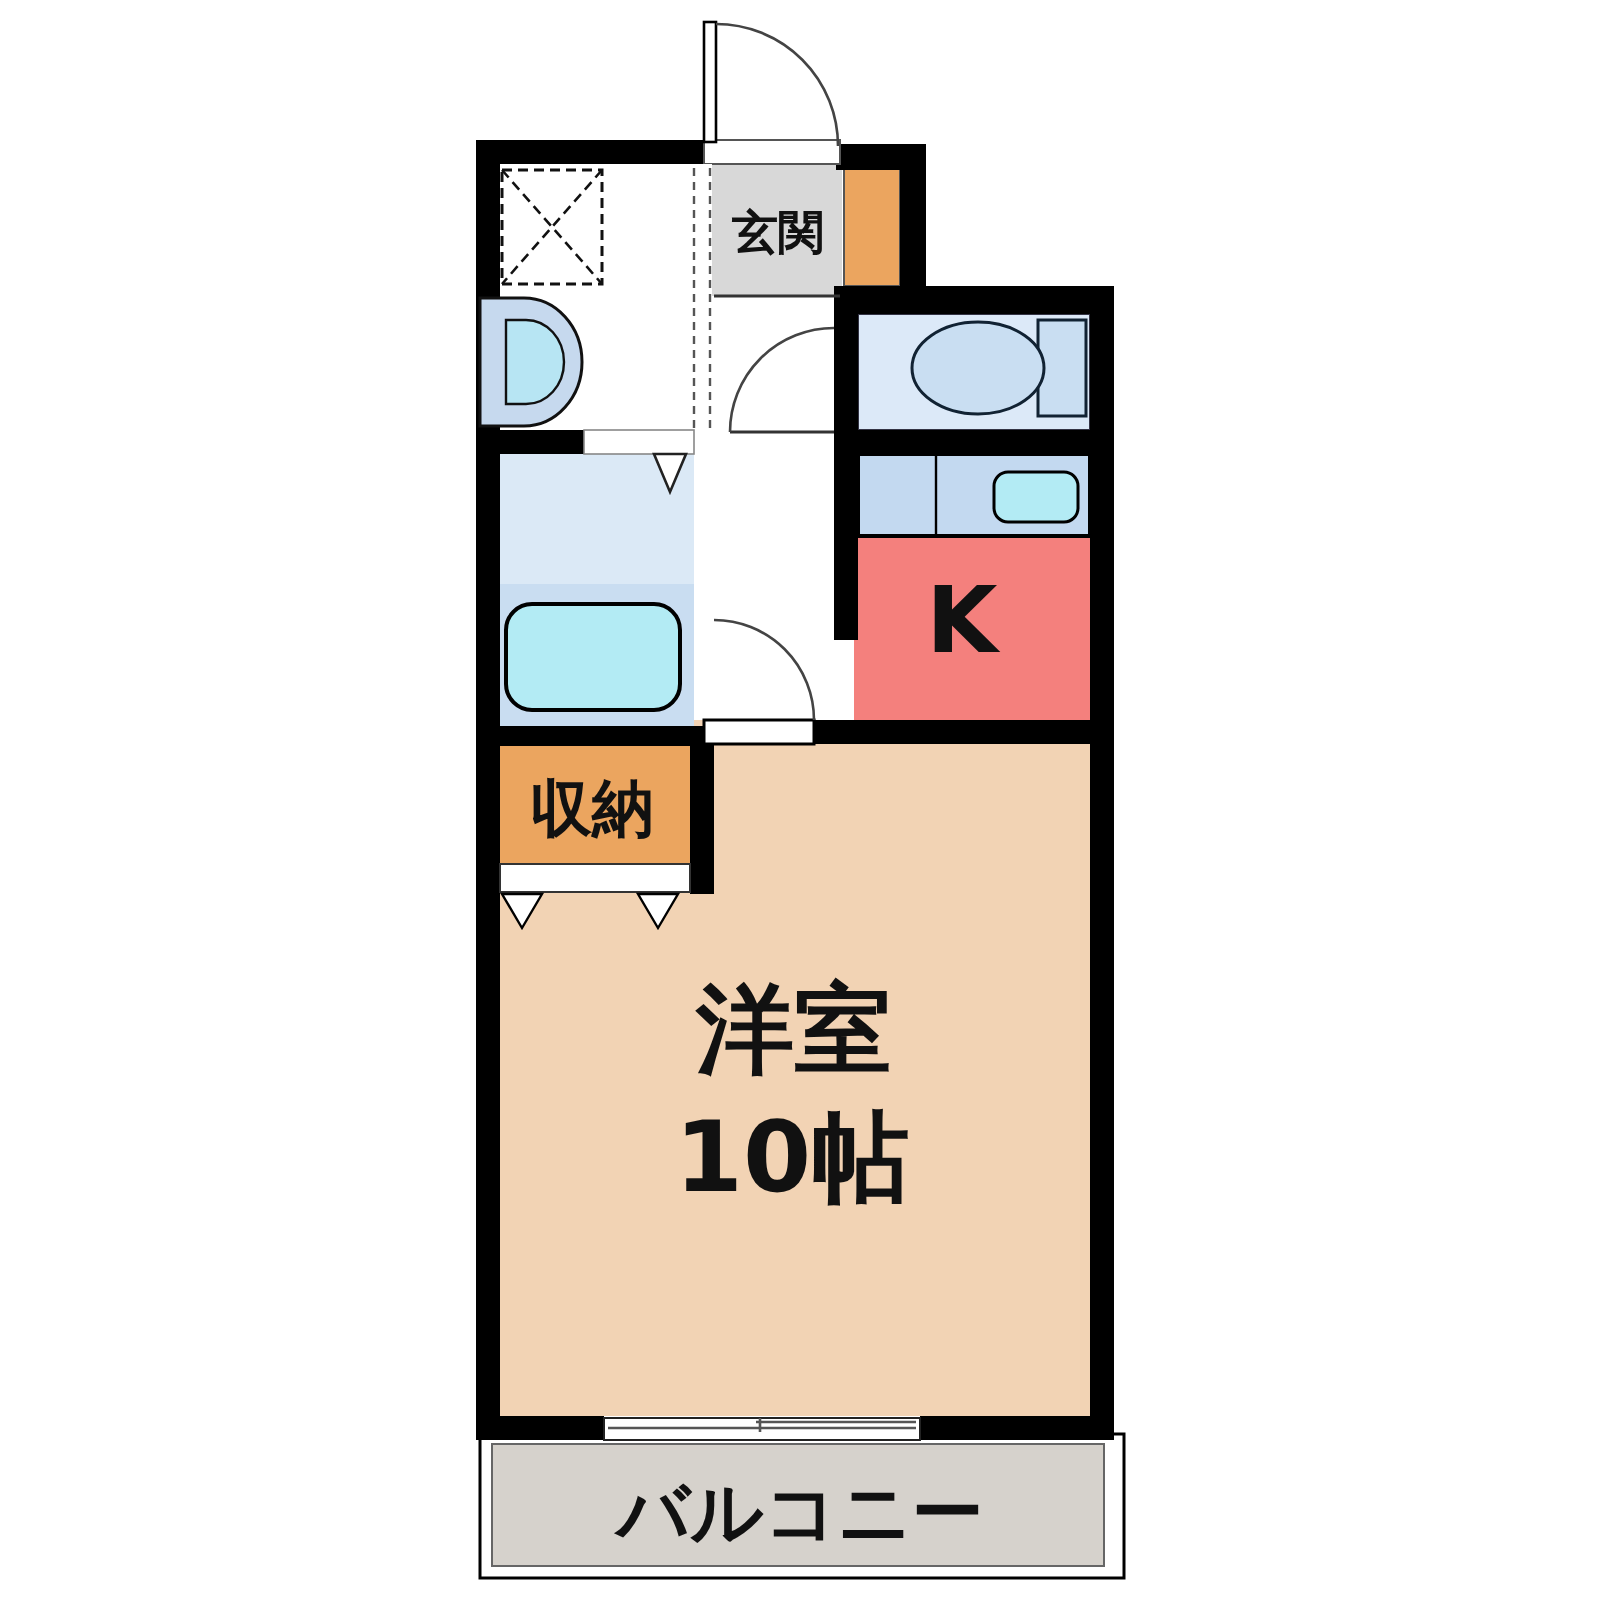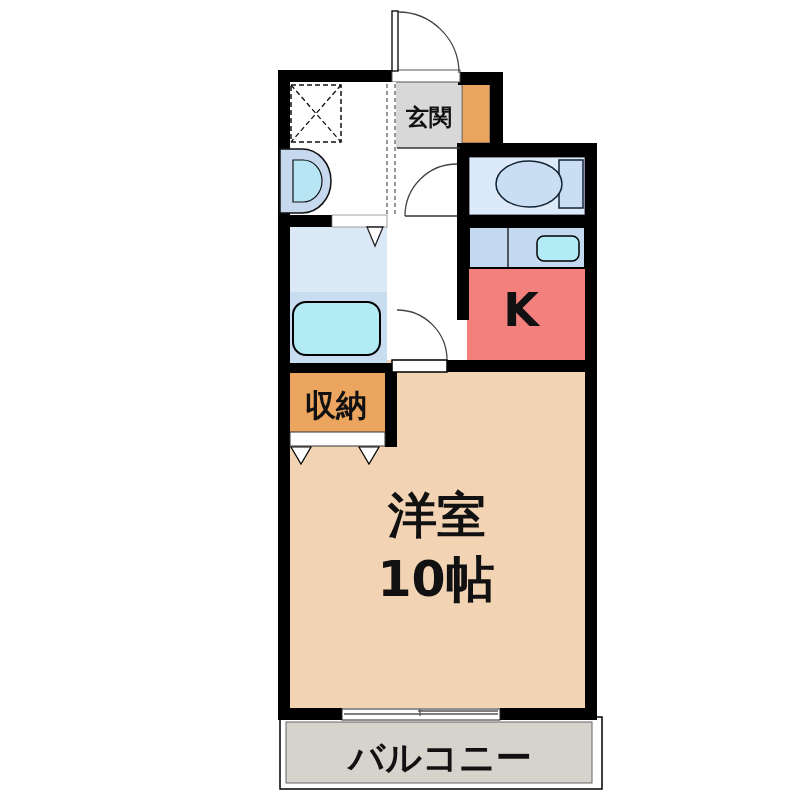--- a/index.html
+++ b/index.html
@@ -1,16 +1,16 @@
 <!DOCTYPE html>
 <html><head>
 <meta charset="utf-8">
 <style>
   html,body{margin:0;padding:0;background:#fff;}
-  .stage{width:708px;height:800px;position:relative;background:#ffffff;overflow:hidden;padding-left:40px;}
+  .stage{width:708px;height:800px;position:relative;background:#ffffff;overflow:hidden;}
   svg{display:block;}
   text{font-family:"DejaVu Sans","Liberation Sans",sans-serif;font-weight:700;fill:#111;}
   .wall{fill:#000;}
   .arc{fill:none;stroke:#444;stroke-width:1.3;}
   .thinline{stroke:#333;stroke-width:1.5;}
   .dashline{stroke:#555;stroke-width:1.2;stroke-dasharray:4 3;}
 </style>
 </head>
 <body>
 

